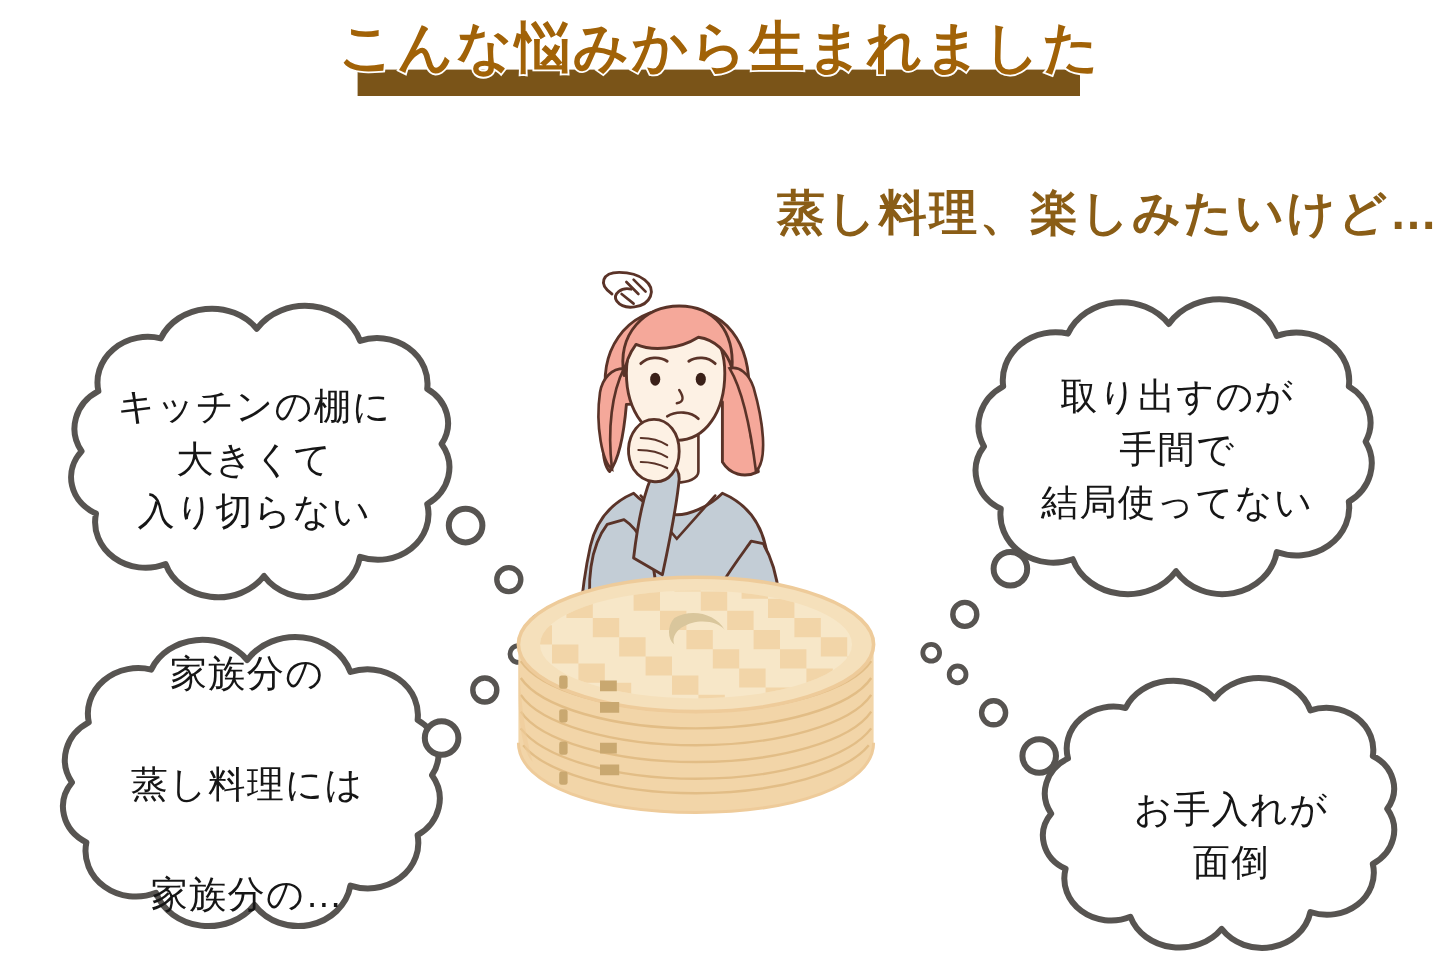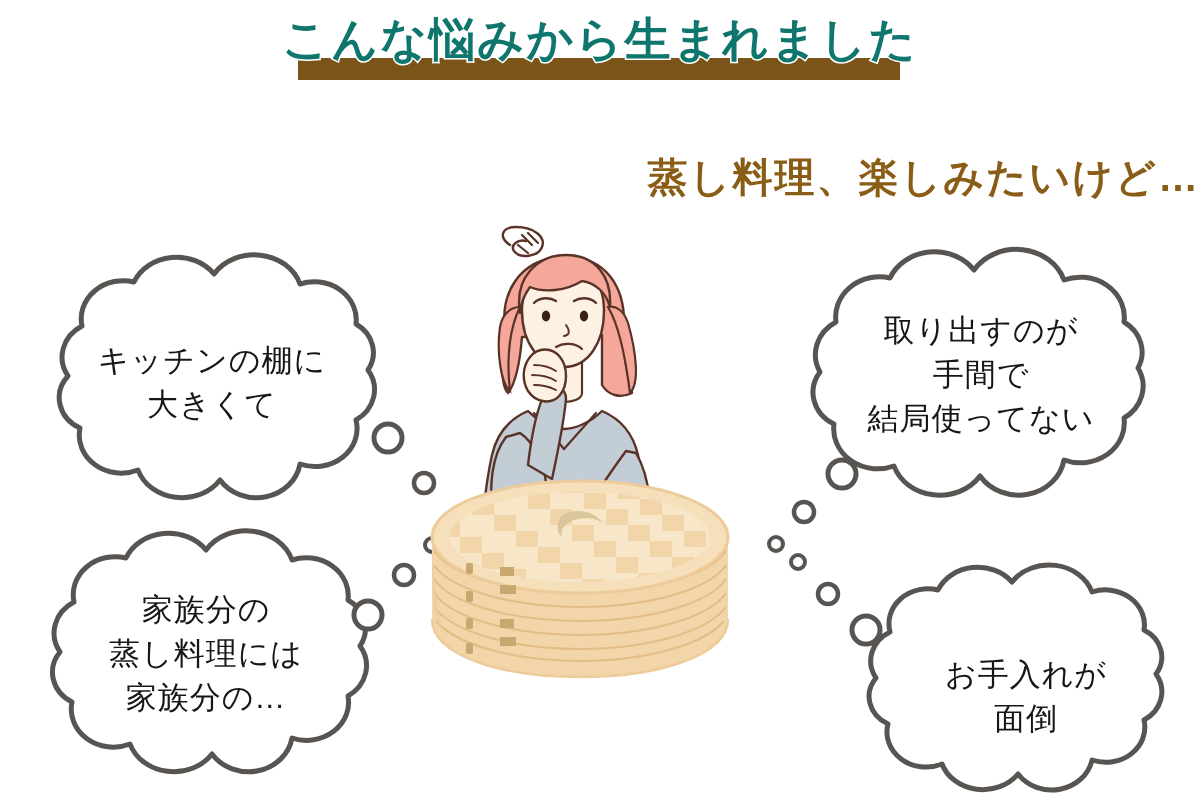--- a/index.html
+++ b/index.html
@@ -34,21 +34,21 @@
     width: 602px;
     height: 22px;
     background: #7a5418;
   }
   #title-text {
     position: relative;
     z-index: 2;
     font-size: 46px;
     font-weight: 700;
     letter-spacing: 2px;
-    color: #0f766e;
+    color: #a16207;
     -webkit-text-stroke: 3px #ffffff;
     paint-order: stroke fill;
     line-height: 1.2;
   }
 
   
   #subtitle {
     position: absolute;
     left: 0;
     top: 150px;
@@ -88,21 +88,21 @@
     pointer-events: none;
   }
   .bubble-line { white-space: nowrap; }
 
   #bubble-tl { left: 38px;  top: 252px; width: 360px; height: 250px; }
   #bubble-bl { left: 30px;  top: 528px; width: 360px; height: 248px; }
   #bubble-tr { left: 790px; top: 248px; width: 378px; height: 250px; }
   #bubble-br { left: 848px; top: 562px; width: 332px; height: 230px; }
 
   #bubble-tl .bubble-text { transform: translate(-6px, 6px); }
-  #bubble-bl .bubble-text { transform: translate(-4px, 2px); }
+  #bubble-bl .bubble-text { transform: translate(-4px, 2px); gap: 48px; }
   #bubble-tr .bubble-text { transform: translate(2px, 2px); justify-content: center; }
   #bubble-br .bubble-text { transform: translate(12px, 20px); }
 
   .trail { position: absolute; }
 
   
   #illustration {
     position: absolute;
     left: 410px;
     top: 215px;
@@ -134,20 +134,21 @@
                A 44 40 0 0 1 182 228
                A 46 40 0 0 1 100 218
                A 42 38 0 0 1 42 176
                A 38 34 0 0 1 30 124
                A 40 36 0 0 1 44 74
                A 42 38 0 0 1 96 30 Z" fill="#ffffff" stroke="#575451" stroke-width="5" stroke-linejoin="round"></path>
     </svg>
     <div class="bubble-text">
       <span class="bubble-line">キッチンの棚に</span>
       <span class="bubble-line">大きくて</span>
+      <span class="bubble-line">入り切らない</span>
     </div>
   </div>
   <svg class="trail" style="left:360px; top:405px;" width="110" height="180">
     <circle cx="28" cy="33" r="14" fill="#ffffff" stroke="#575451" stroke-width="5"></circle>
     <circle cx="64" cy="78" r="10" fill="#ffffff" stroke="#575451" stroke-width="4.5"></circle>
     <circle cx="90" cy="115" r="7" fill="#ffffff" stroke="#575451" stroke-width="4"></circle>
   </svg>
 
   <div class="bubble" id="bubble-bl">
     <svg class="bubble-svg" width="360" height="248" viewBox="0 0 360 248">

